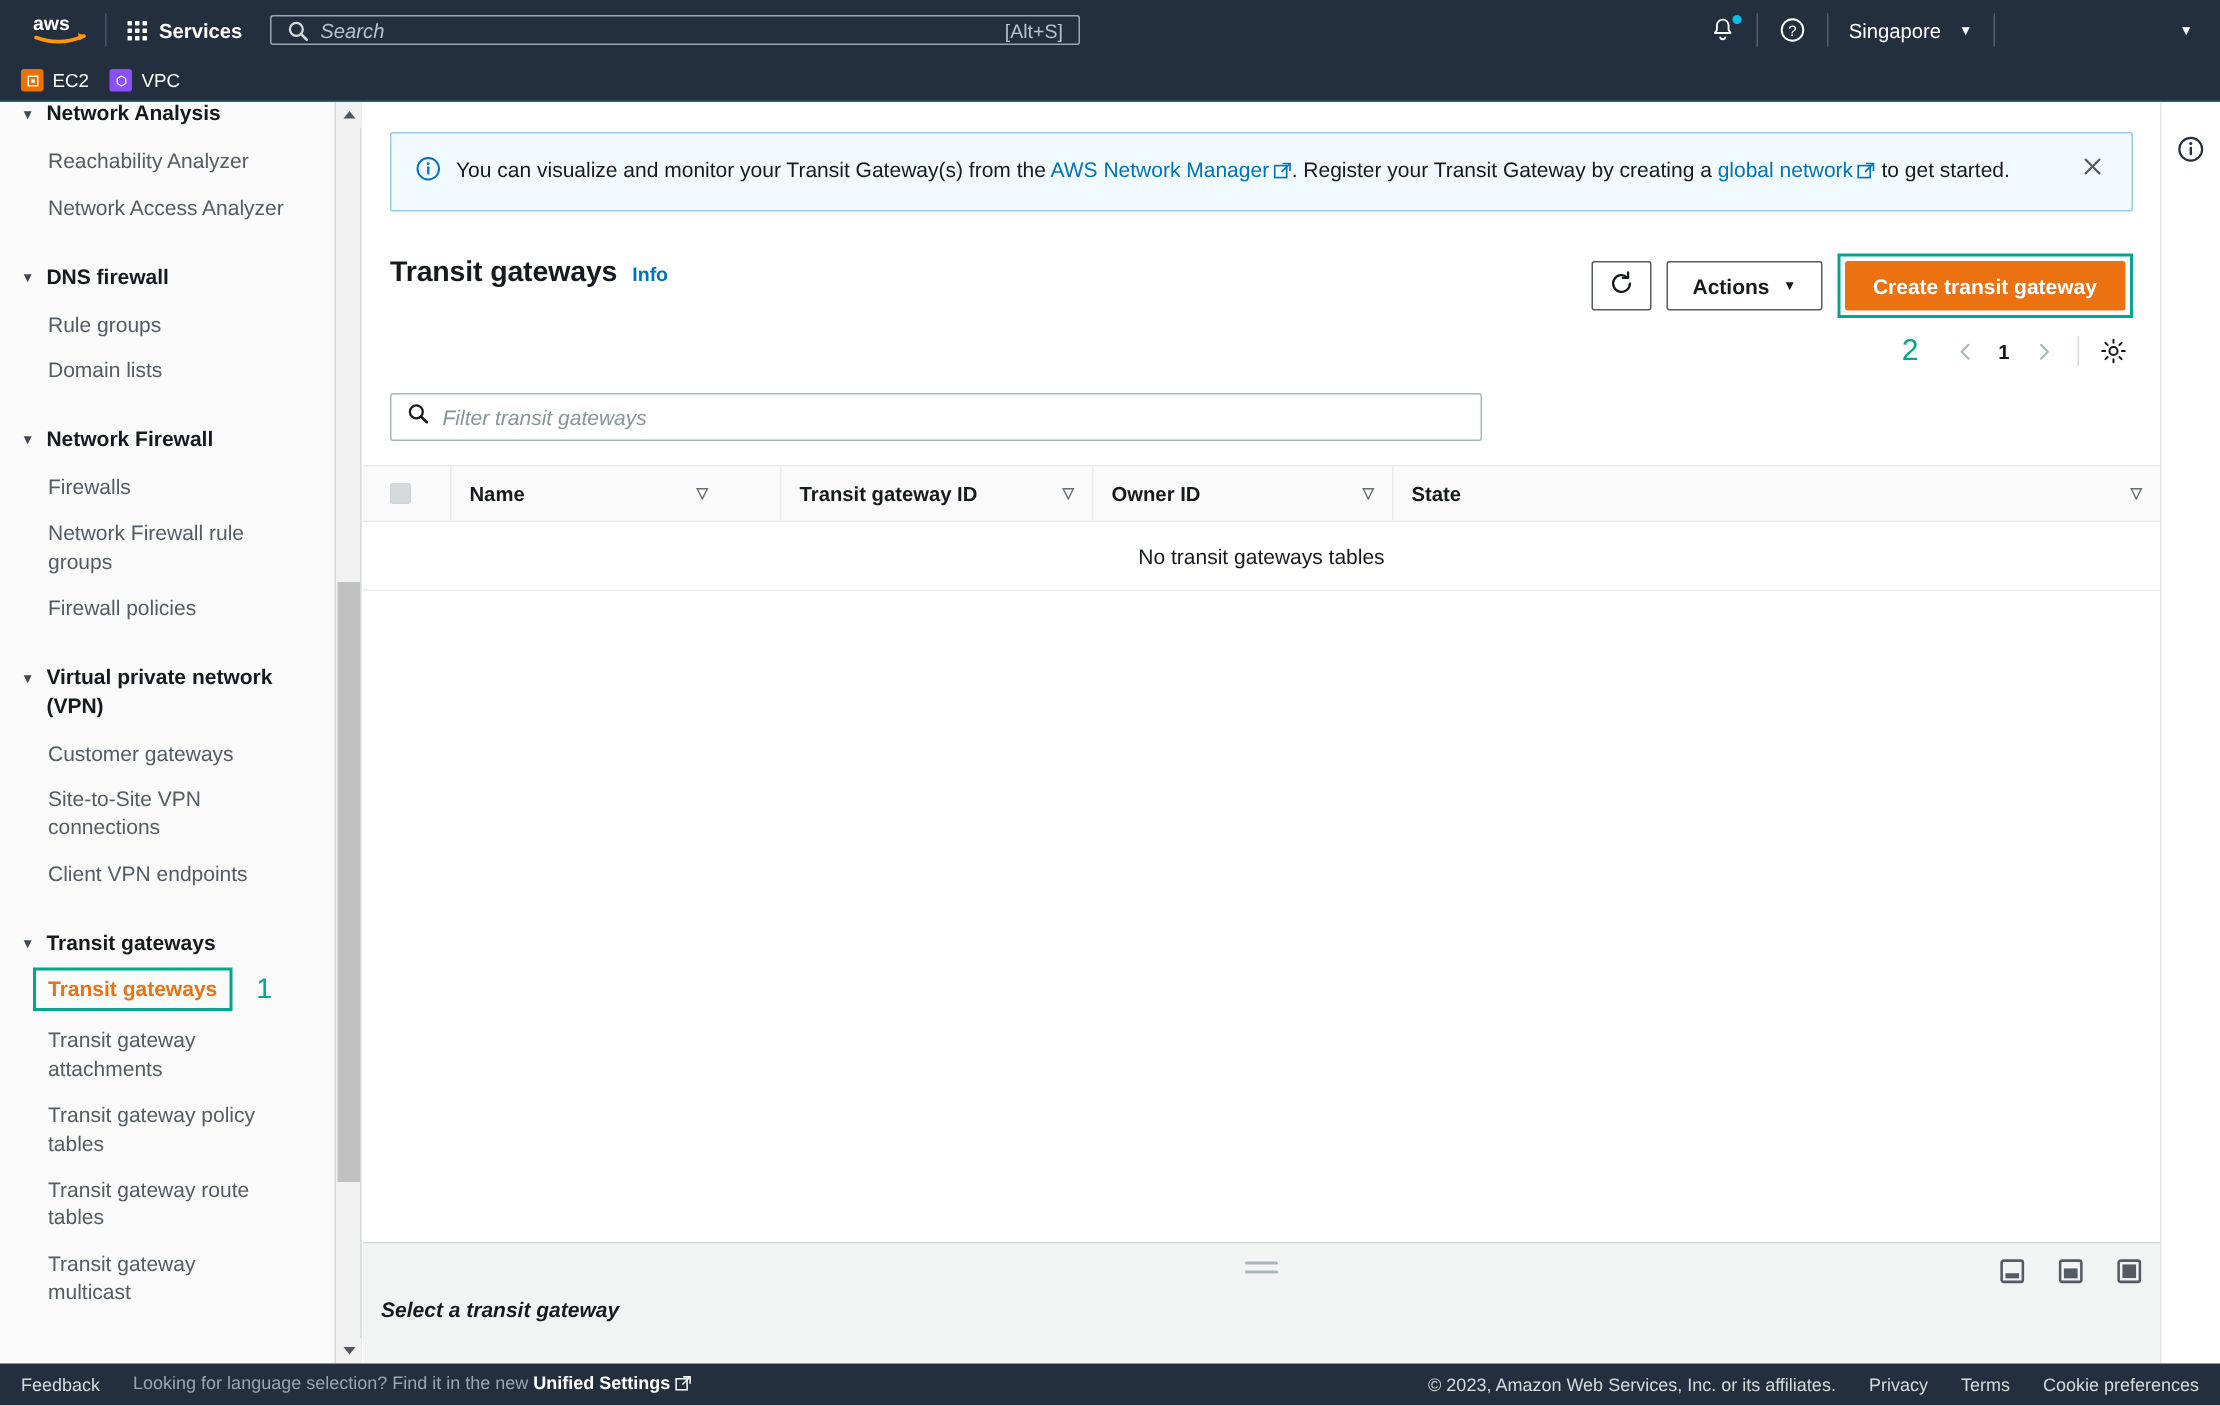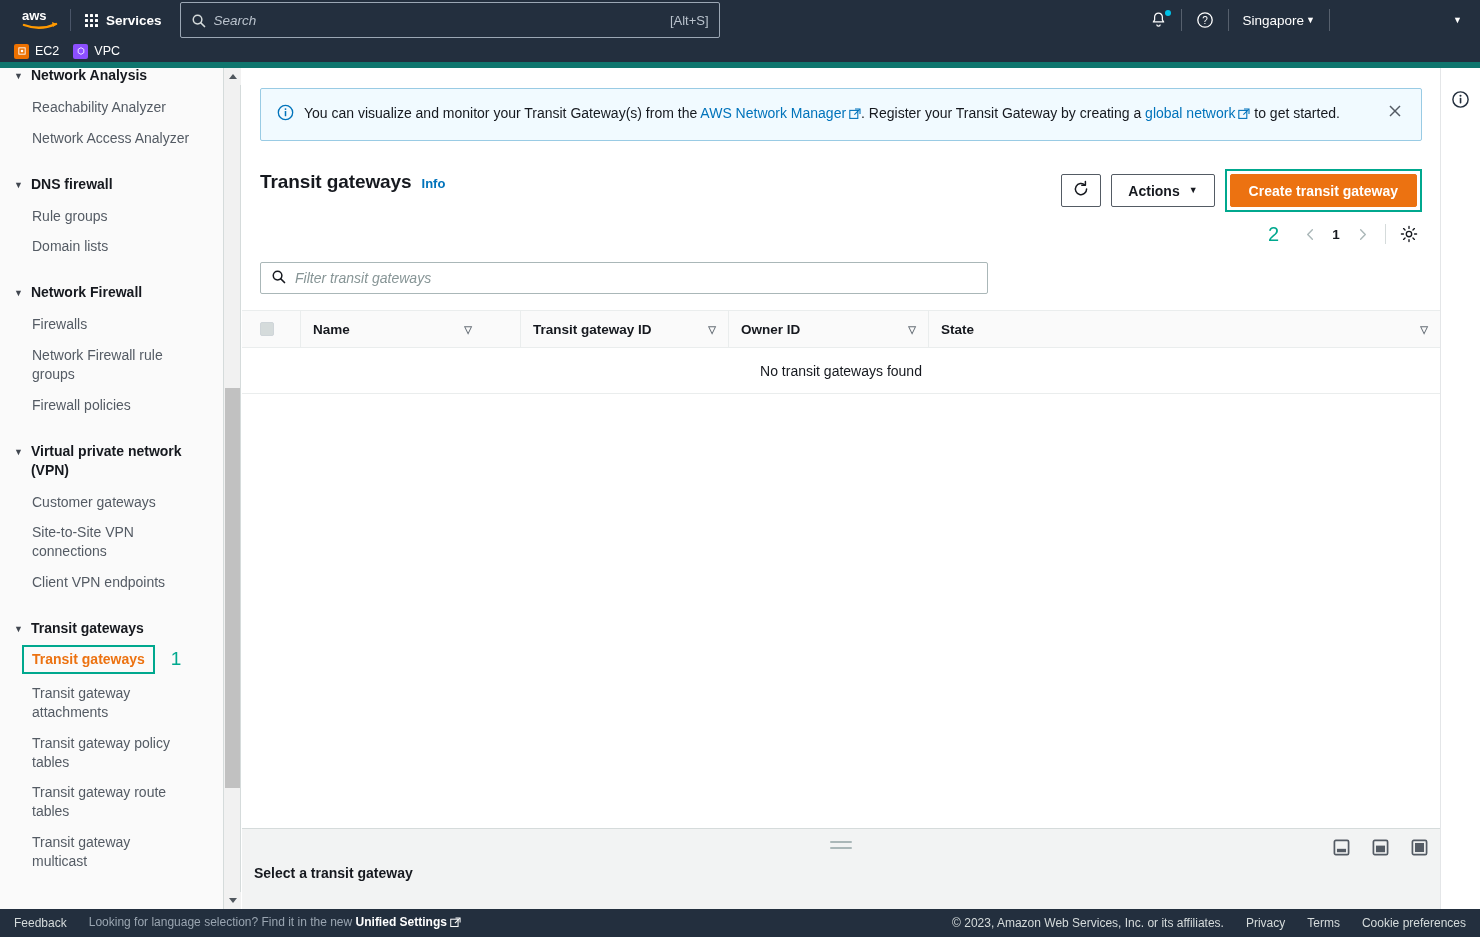--- a/index.html
+++ b/index.html
@@ -19,21 +19,21 @@
   .aws-logo { width: 52px; margin-left: 14px; display:flex; align-items:center; justify-content:center; }
   .aws-logo svg { display:block; }
   .nav-div { width:1px; height:22px; background:#4a5568; margin:0 4px; }
   .services-btn {
     display:flex; align-items:center; gap:8px; padding:6px 10px; cursor:pointer;
     color:#fff; font-size:13.5px; font-weight:700; border-radius:2px;
   }
   .grid-icon { display:grid; grid-template-columns:repeat(3,3px); grid-template-rows:repeat(3,3px); gap:2px; }
   .grid-icon i { background:#fff; width:3px; height:3px; display:block; border-radius:0.5px;}
   .searchbar {
-    flex: 0 0 540px; margin-left:8px; height:36px; background:#232f3e;
+    flex: 0 0 540px; margin-left:8px; height:20px; background:#232f3e;
     border:1px solid #9ba7b4; border-radius:2px; display:flex; align-items:center;
     padding:0 10px; gap:8px; position: relative;
   }
   .searchbar .s-ico { color:#d5dbdb; display:flex; }
   .searchbar input {
     flex:1; background:transparent; border:none; outline:none;
     color:#d5dbdb; font-size:13.5px; font-style:italic;
     font-family:"Liberation Sans", sans-serif;
   }
   .searchbar input::placeholder { color:#b9c2cc; font-style:italic; }
@@ -42,35 +42,35 @@
   .nav-icon-btn {
     display:flex; align-items:center; justify-content:center; padding:0 14px;
     height:40px; cursor:pointer; position:relative; color:#fff;
   }
   .bell-dot {
     position:absolute; top:10px; right:10px; width:6px; height:6px;
     border-radius:50%; background:#00c2e8;
   }
   .nav-vdiv { width:1px; height:22px; background:#56606d; }
   .region-btn {
-    display:flex; align-items:center; gap:2px; padding:0 14px; height:40px;
+    display:flex; align-items:center; gap:12px; padding:0 14px; height:40px;
     color:#fff; font-size:13.5px; cursor:pointer;
   }
   .acct-btn {
     display:flex; align-items:center; padding:0 18px 0 14px; height:40px;
     color:#fff; font-size:13.5px; cursor:pointer; min-width:150px;
     justify-content:flex-end;
   }
   .caret { font-size:9px; line-height:1; }
 
   
   .svcbar {
     position:absolute; top:40px; left:0; width:1480px; height:28px;
     background:#232f3e; display:flex; align-items:center; padding-left:14px; gap:14px;
-    border-bottom: 6px solid #0f766e;
+    border-bottom: 1px solid #0f766e;
   }
   .svc-tab { display:flex; align-items:center; gap:6px; color:#fff; font-size:12.5px; cursor:pointer; }
   .svc-ico { width:15px; height:15px; border-radius:2px; display:flex; align-items:center; justify-content:center; font-size:9px; color:#fff; }
   .svc-ico.ec2 { background:#ed7100; }
   .svc-ico.vpc { background:#8c4fff; }
 
   
   .sidebar {
     position:absolute; top:68px; left:0; width:224px; height:841px;
     background:#fafafa; border-right:1px solid #d5dbdb;
@@ -215,21 +215,21 @@
   .sort-ico { color:#687078; font-size:10px; }
   .tbody-empty {
     height:46px; display:flex; align-items:center; justify-content:center;
     font-size:14px; color:#16191f; border-bottom:1px solid #eaeded;
   }
   .table-fill { height:382px; background:#fff; }
 
   
   .split {
     position:absolute; left:0; bottom:0; width:1198px; height:81px;
-    background:#f2f3f3; border-top:1px solid #d5dbdb;
+    background:#f2f3f3; border-top:1px solid #d5dbdb;font-style:italic;
   }
   .split-handle {
     position:absolute; top:12px; left:50%; transform:translateX(-50%);
     width:22px; height:8px; cursor:row-resize;
     display:flex; flex-direction:column; justify-content:space-between;
   }
   .split-handle i { display:block; height:2px; background:#aab7b8; border-radius:1px; }
   .split-title {
     position:absolute; top:36px; left:12px; font-size:14px; font-weight:700; color:#16191f;
   }
@@ -496,21 +496,21 @@
       </div>
       <div class="th c3">
         <span>Owner ID</span>
         <span class="sort-ico">▽</span>
       </div>
       <div class="th c4">
         <span>State</span>
         <span class="sort-ico">▽</span>
       </div>
     </div>
-    <div class="tbody-empty">No transit gateways found</div>
+    <div class="tbody-empty">No transit gateways tables</div>
     <div class="table-fill"></div>
   </div>
 
   <div class="split">
     <div class="split-handle">
         <i></i>
         <i></i>
       </div>
     <div class="split-title">Select a transit gateway</div>
     <div class="layout-icons">

